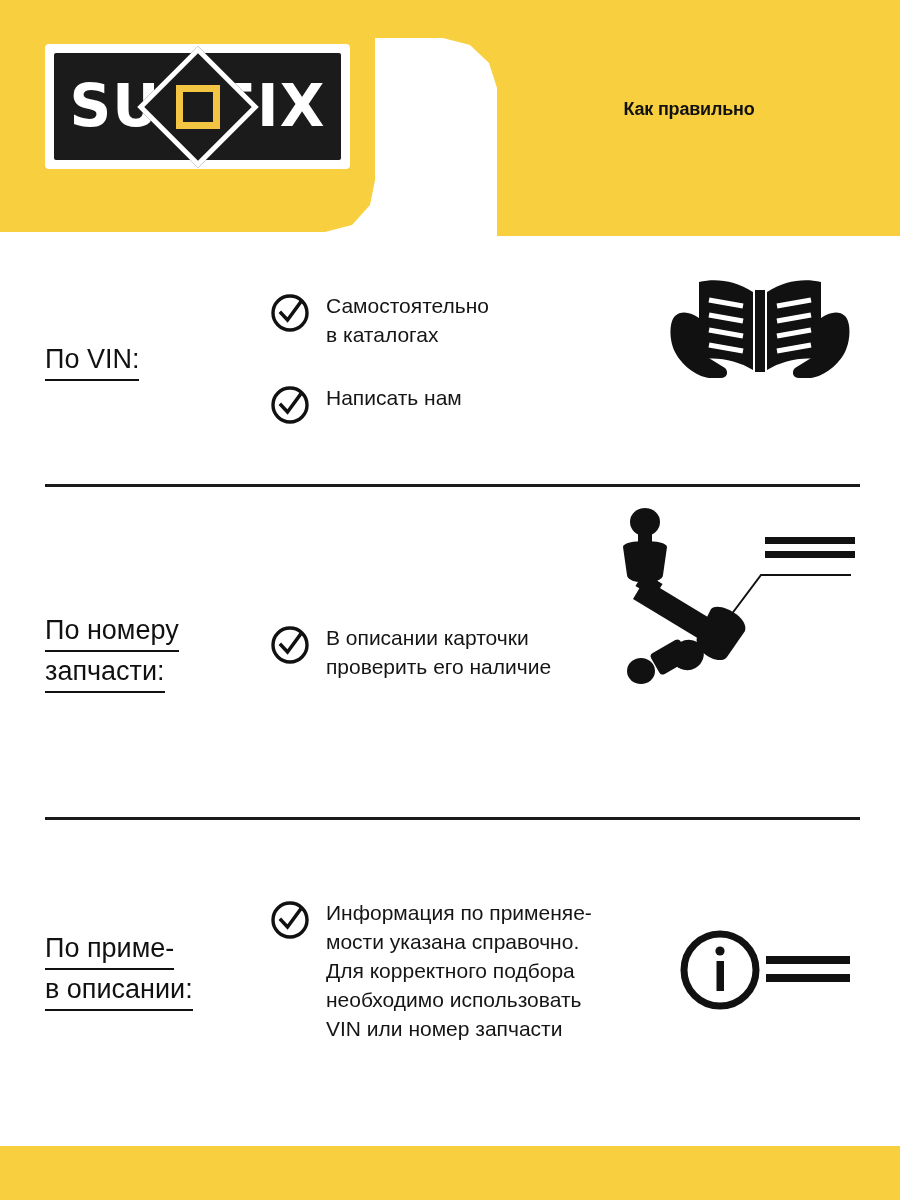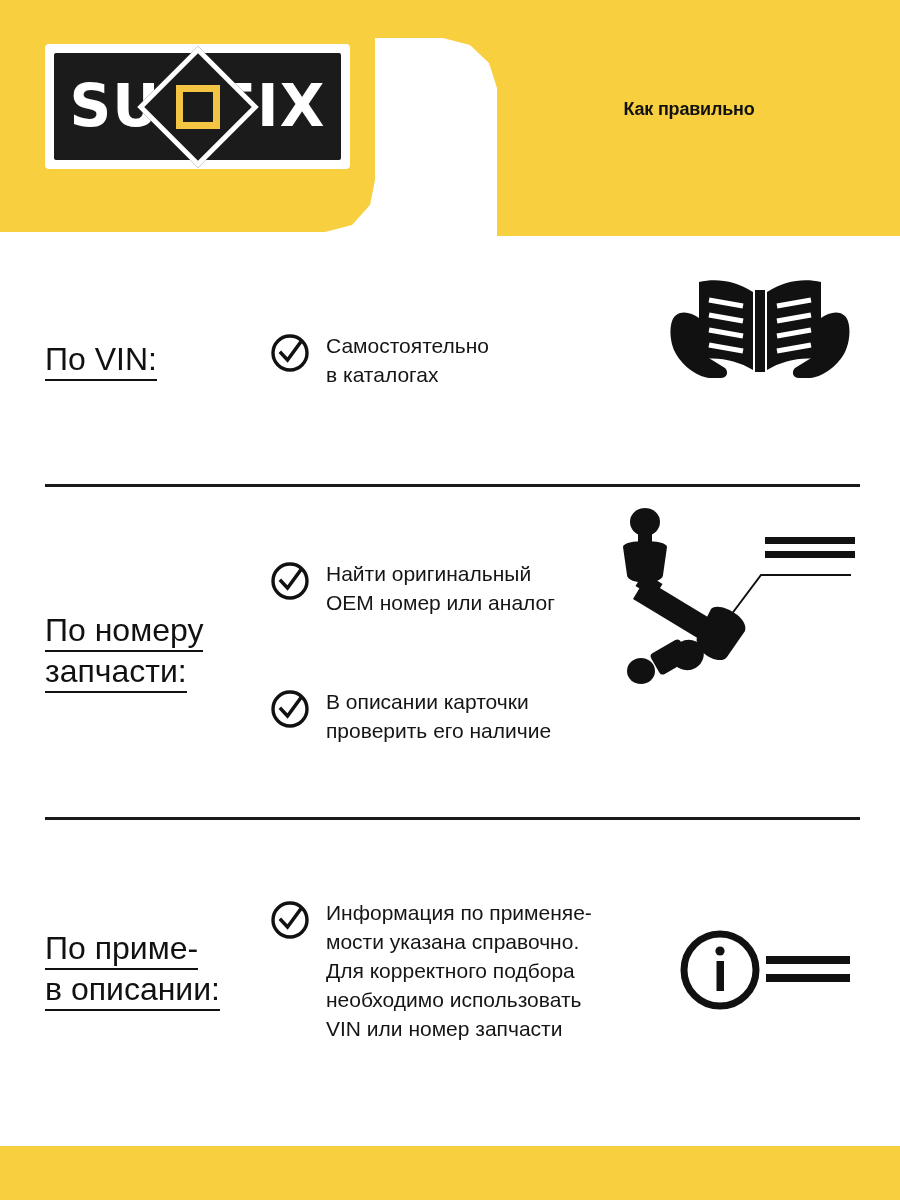--- a/index.html
+++ b/index.html
@@ -137,21 +137,21 @@
   }
   .divider {
     height: 3px;
     background: #1a1a1a;
     margin: 0 40px 0 45px;
   }
 
   .row-label {
     width: 225px;
     flex: 0 0 225px;
-    font-size: 32px;
+    font-size: 27px;
     line-height: 38px;
     color: #111111;
   }
   .row-label .u {
     display: inline-block;
     border-bottom: 2px solid #111111;
     padding-bottom: 1px;
   }
 
   .row-items {
@@ -227,20 +227,29 @@
     <div class="row-items" style="gap:34px;">
       <div class="bullet">
         <span class="check-icon">
           <svg width="40" height="40" viewBox="0 0 40 40">
             <circle cx="20" cy="20" r="17" fill="none" stroke="#111" stroke-width="3.4"></circle>
             <path d="M11 20 L17.5 27 L30 10" fill="none" stroke="#111" stroke-width="3.4" stroke-linecap="square"></path>
           </svg>
         </span>
         <span class="bullet-text">Самостоятельно
 в каталогах</span>
+      </div>
+      <div class="bullet">
+        <span class="check-icon">
+          <svg width="40" height="40" viewBox="0 0 40 40">
+            <circle cx="20" cy="20" r="17" fill="none" stroke="#111" stroke-width="3.4"></circle>
+            <path d="M11 20 L17.5 27 L30 10" fill="none" stroke="#111" stroke-width="3.4" stroke-linecap="square"></path>
+          </svg>
+        </span>
+        <span class="bullet-text">Написать нам</span>
       </div>
     </div>
 
     <div class="row-art" style="width:200px; margin-bottom:60px;">
       <svg width="190" height="125" viewBox="0 0 190 125">
 
         <path d="M88 24 C70 12 50 10 34 14 L34 92 C50 88 72 92 88 102 Z" fill="#111"></path>
 
         <path d="M102 24 C120 12 140 10 156 14 L156 92 C140 88 118 92 102 102 Z" fill="#111"></path>
 
@@ -267,30 +276,20 @@
 
   <div class="divider"></div>
 
   <div class="row" style="height:330px;">
     <div class="row-label">
       <div><span class="u">По номеру</span></div>
       <div><span class="u">запчасти:</span></div>
     </div>
 
     <div class="row-items" style="gap:70px;">
-      <div class="bullet">
-        <span class="check-icon">
-          <svg width="40" height="40" viewBox="0 0 40 40">
-            <circle cx="20" cy="20" r="17" fill="none" stroke="#111" stroke-width="3.4"></circle>
-            <path d="M11 20 L17.5 27 L30 10" fill="none" stroke="#111" stroke-width="3.4" stroke-linecap="square"></path>
-          </svg>
-        </span>
-        <span class="bullet-text">Найти оригинальный
-OEM номер или аналог</span>
-      </div>
       <div class="bullet">
         <span class="check-icon">
           <svg width="40" height="40" viewBox="0 0 40 40">
             <circle cx="20" cy="20" r="17" fill="none" stroke="#111" stroke-width="3.4"></circle>
             <path d="M11 20 L17.5 27 L30 10" fill="none" stroke="#111" stroke-width="3.4" stroke-linecap="square"></path>
           </svg>
         </span>
         <span class="bullet-text">В описании карточки
 проверить его наличие</span>
       </div>

